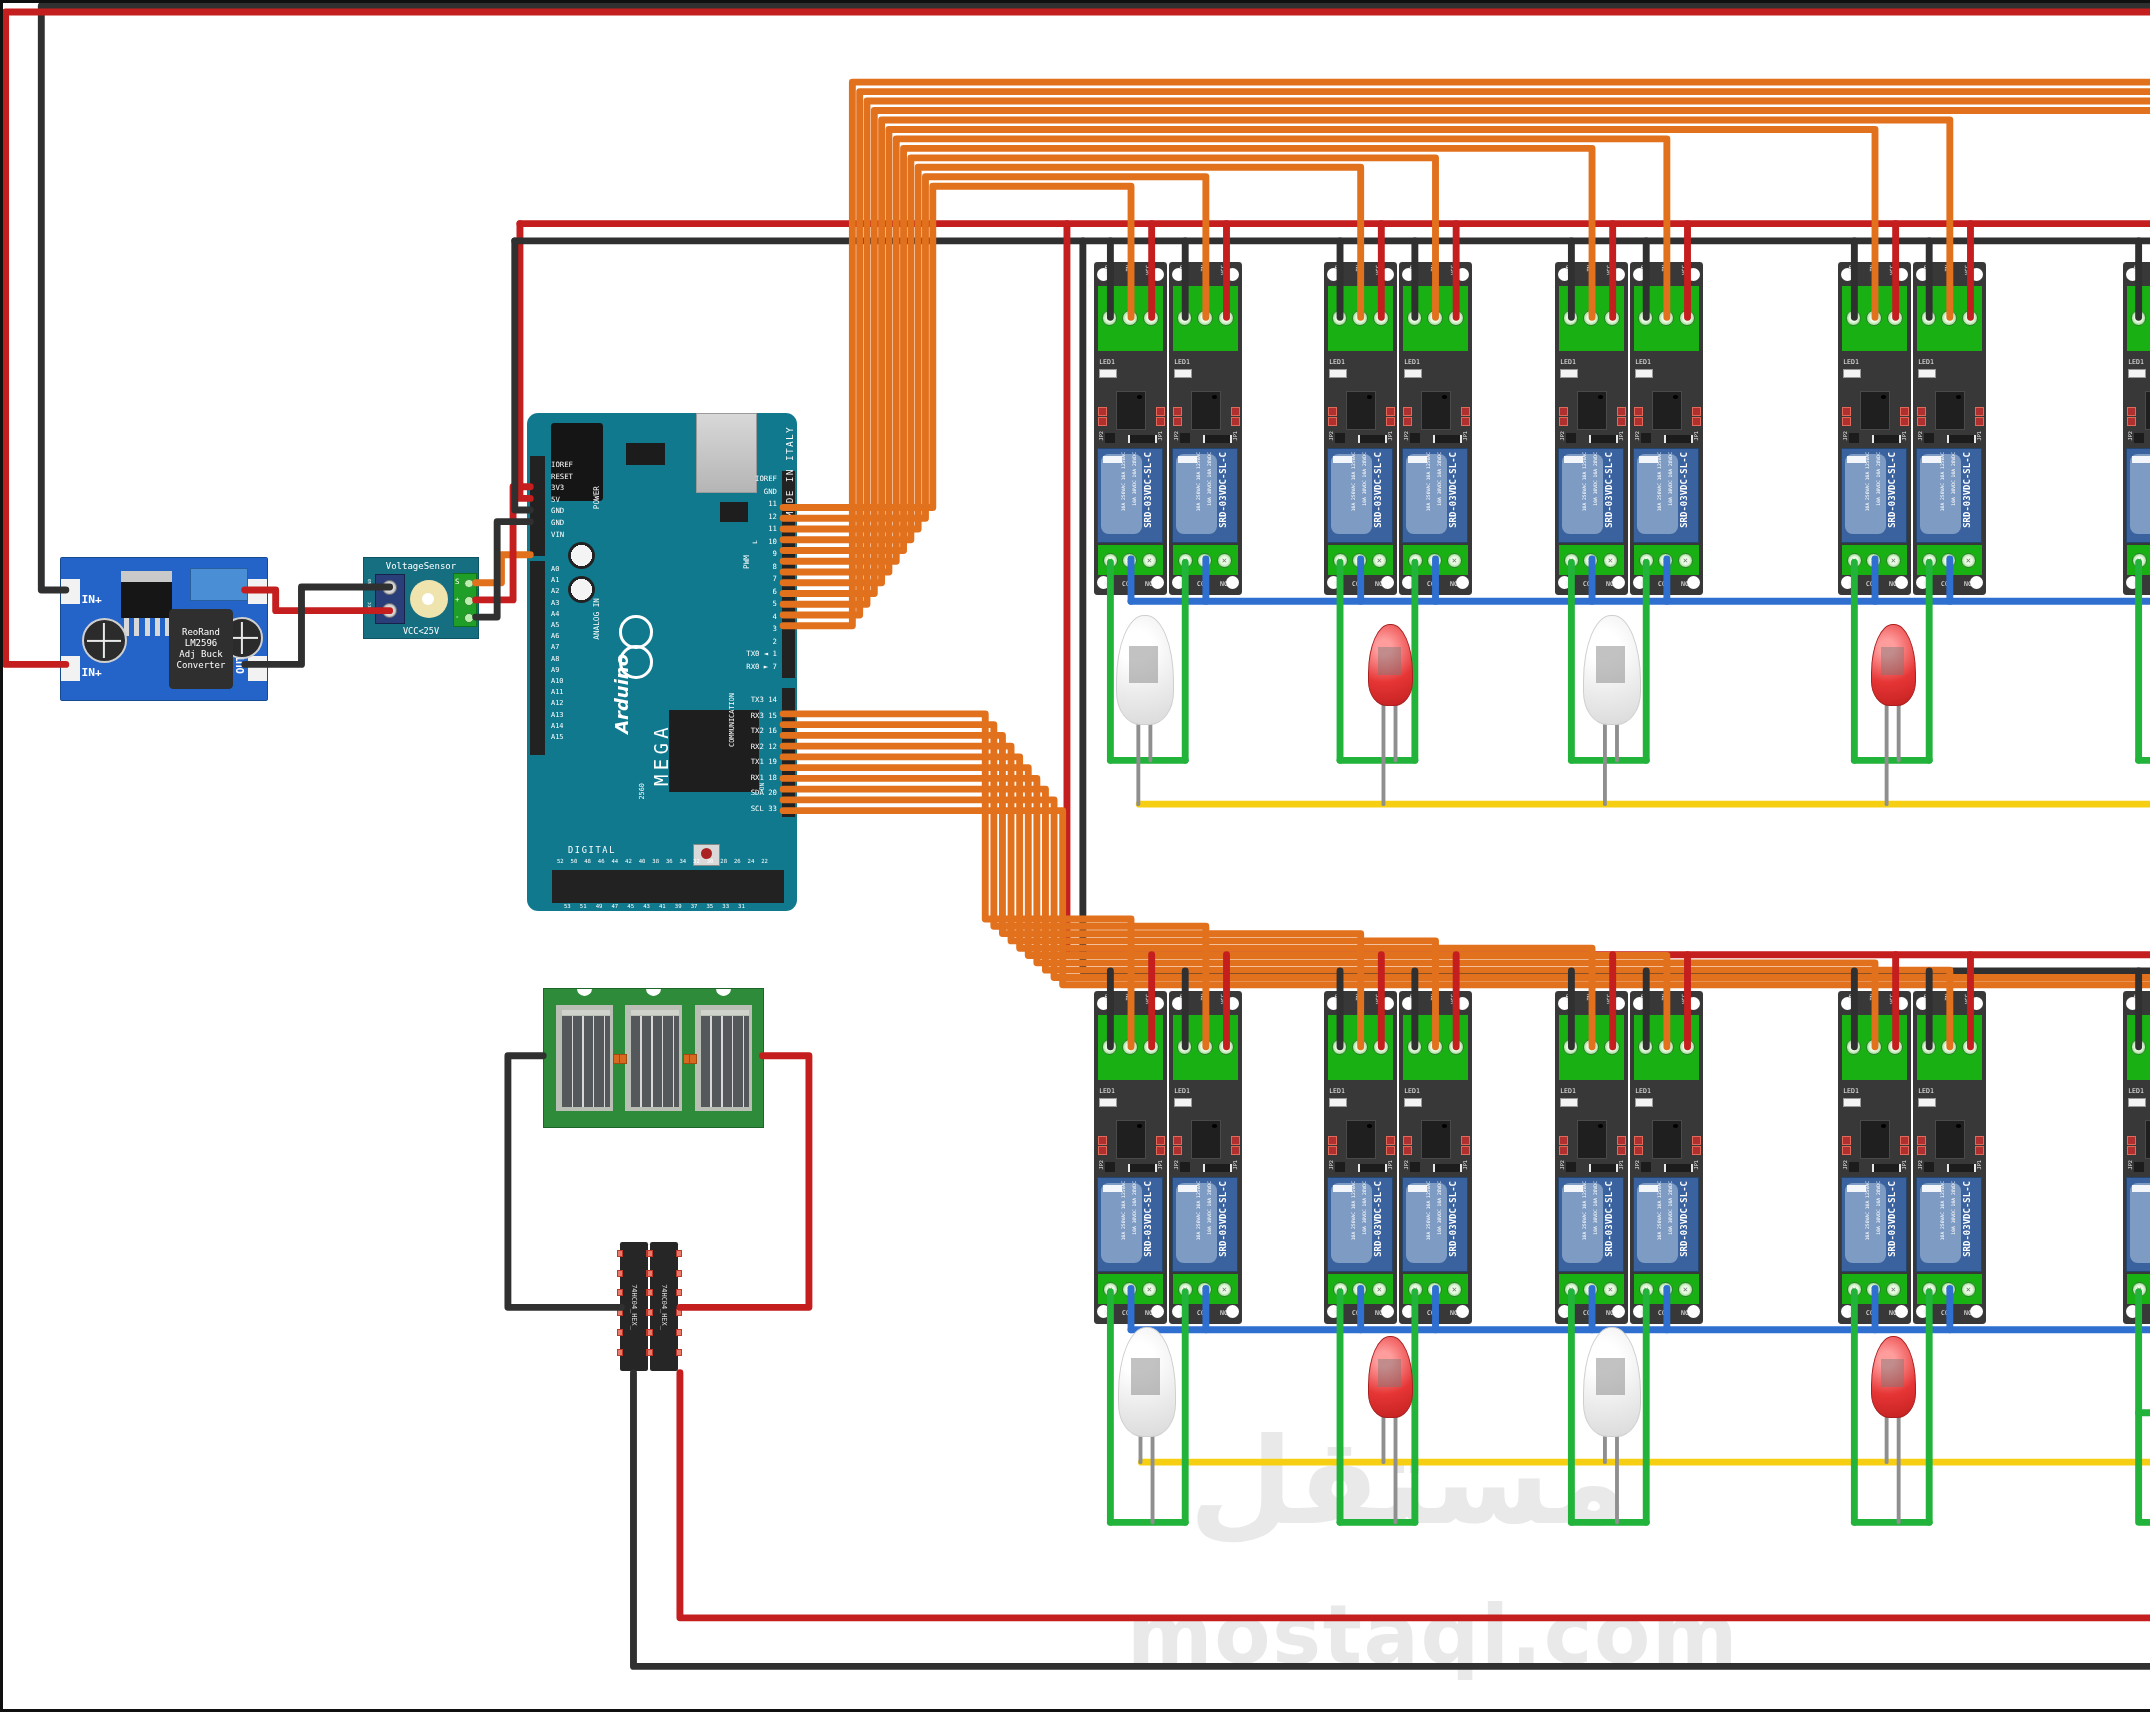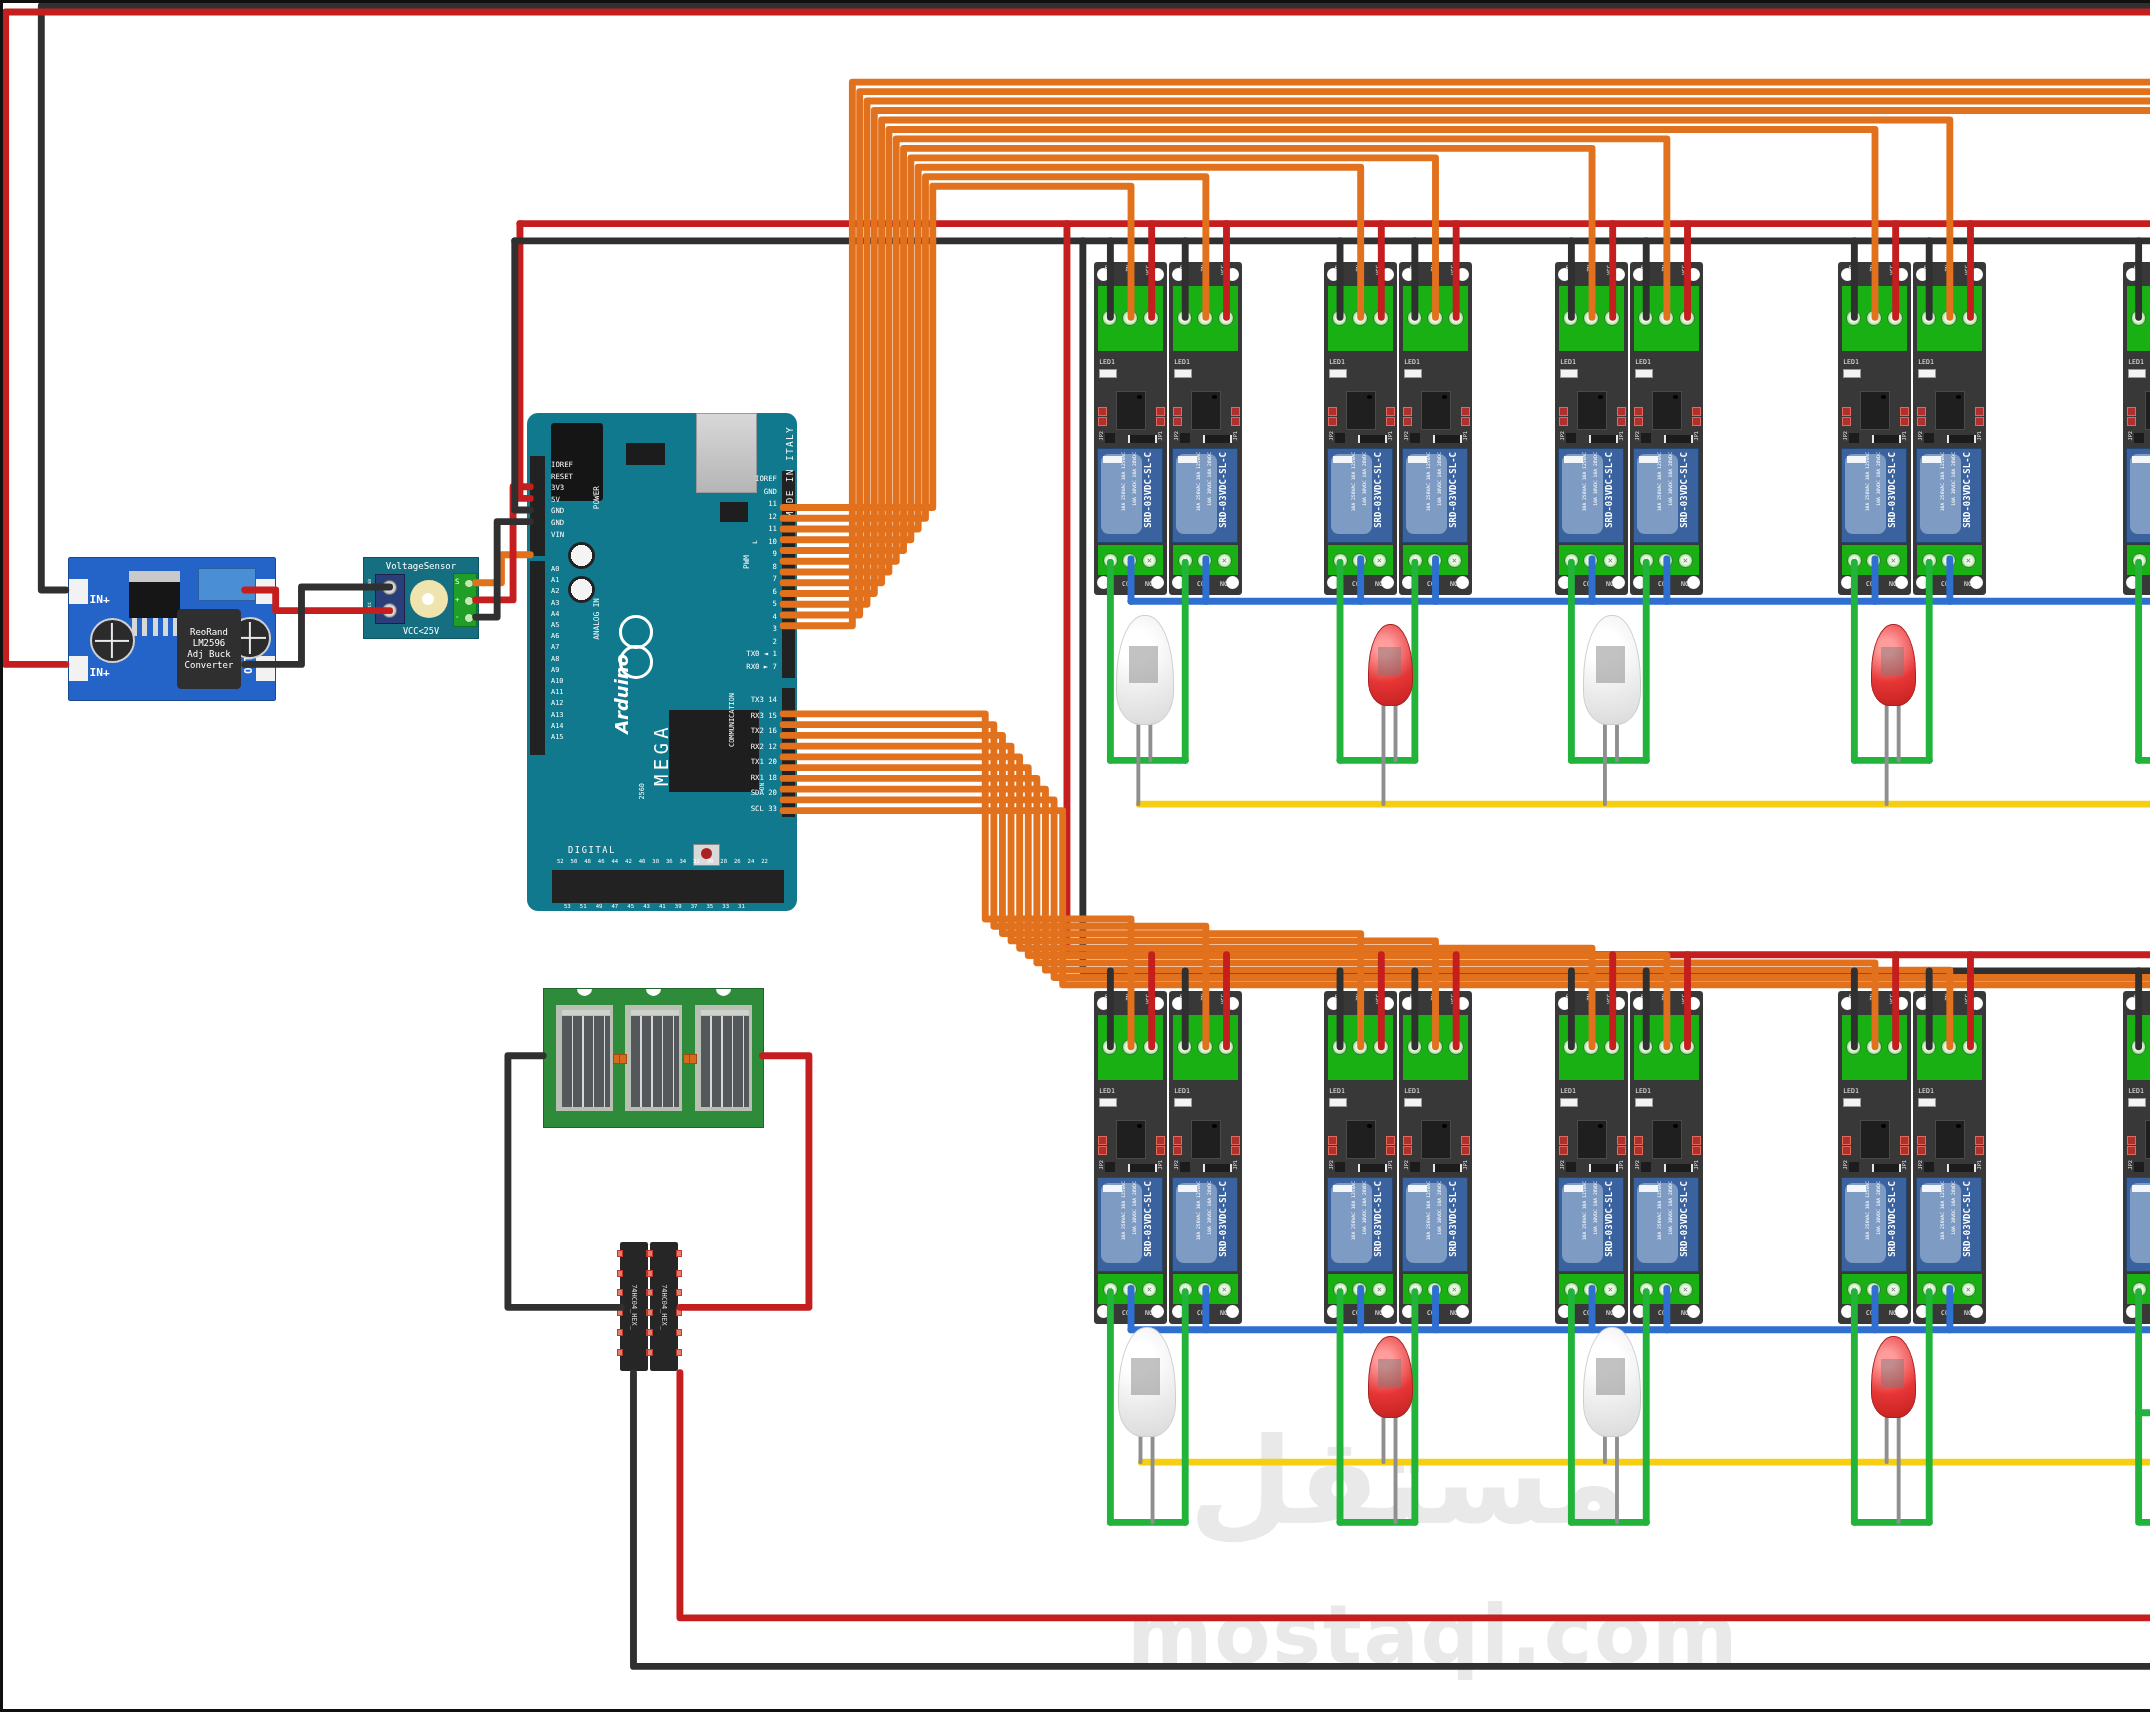--- a/index.html
+++ b/index.html
@@ -128,21 +128,21 @@
       <span>3</span>
       <span>2</span>
       <span>TX0 ◄ 1</span>
       <span>RX0 ► 7</span>
     </div>
   <div class="pincol mono" id="ard-comm" style="right:20px;top:279px;font-size:7.3px;line-height:15.5px;text-align:right;">
       <span>TX3 14</span>
       <span>RX3 15</span>
       <span>TX2 16</span>
       <span>RX2 12</span>
-      <span>TX1 20</span>
+      <span>TX1 19</span>
       <span>RX1 18</span>
       <span>SDA 20</span>
       <span>SCL 33</span>
     </div>
   <div class="digrow" id="ard-digtop" style="left:30px;top:445px;width:211px;font-size:5.6px;">
       <span>52</span>
       <span>50</span>
       <span>48</span>
       <span>46</span>
       <span>44</span>
@@ -180,21 +180,21 @@
   <div class="ard-lbl vt mono" style="right:1.7px;top:13px;font-size:9.5px;letter-spacing:1.3px;">MADE IN ITALY</div>
   <div class="ard-lbl vt" style="left:84px;top:241px;font-size:18px;font-style:italic;font-weight:bold;">Arduino</div>
   <div class="ard-lbl vt mono" style="left:123px;top:310px;font-size:19px;letter-spacing:4.3px;">MEGA</div>
   <div class="ard-lbl vt mono" style="left:111px;top:370px;font-size:6.9px;">2560</div>
   <div class="ard-lbl vt mono" style="left:231px;top:370px;font-size:6px;">ON</div>
   <div class="ard-lbl vt mono" style="left:224px;top:127px;font-size:6px;">L</div>
   <div class="abs" style="left:92px;top:202px;width:27.5px;height:27.5px;border:3px solid #fff;border-radius:50%;"></div>
   <div class="abs" style="left:92px;top:232px;width:27.5px;height:27.5px;border:3px solid #fff;border-radius:50%;"></div>
 </div>
 
-<div class="comp buck" id="buck" style="left: 68px; top: 557px; width: 206px; height: 142px;">
+<div class="comp buck" id="buck" style="left: 60px; top: 557px; width: 206px; height: 142px;">
   <div class="pad" style="left:0;top:20.6px;width:19px;height:25px;"></div>
   <div class="pad" style="left:0;top:98px;width:19px;height:25px;"></div>
   <div class="pad" style="right:0;top:20.6px;width:19px;height:25px;"></div>
   <div class="pad" style="right:0;top:98px;width:19px;height:25px;"></div>
   <div class="abs mono" style="left:20.6px;top:35px;color:#fff;font-size:11.2px;font-weight:bold;">IN+</div>
   <div class="abs mono" style="left:20.6px;top:108px;color:#fff;font-size:11.2px;font-weight:bold;">IN+</div>
   <div class="abs mono vt" style="right:21.5px;top:17px;color:#fff;font-size:10.3px;font-weight:bold;">OUT+</div>
   <div class="abs mono vt" style="right:21.5px;top:91px;color:#fff;font-size:10.3px;font-weight:bold;">OUT-</div>
   <div class="abs" style="left:60px;top:13px;width:51px;height:11.2px;background:#c9c9c9;"></div>
   <div class="abs" style="left:60px;top:24px;width:51px;height:36px;background:#161616;"></div>

